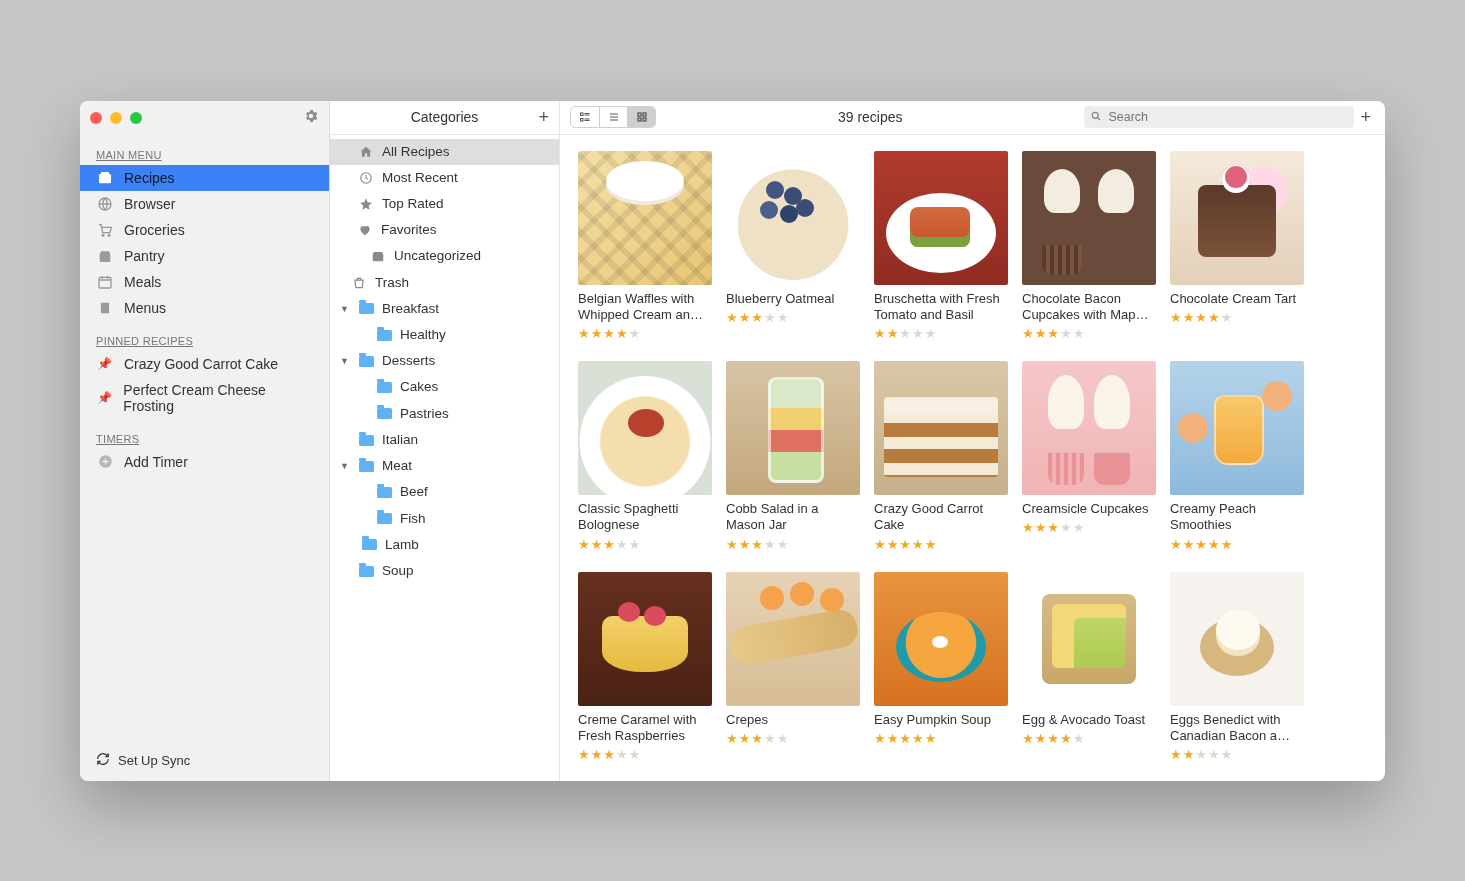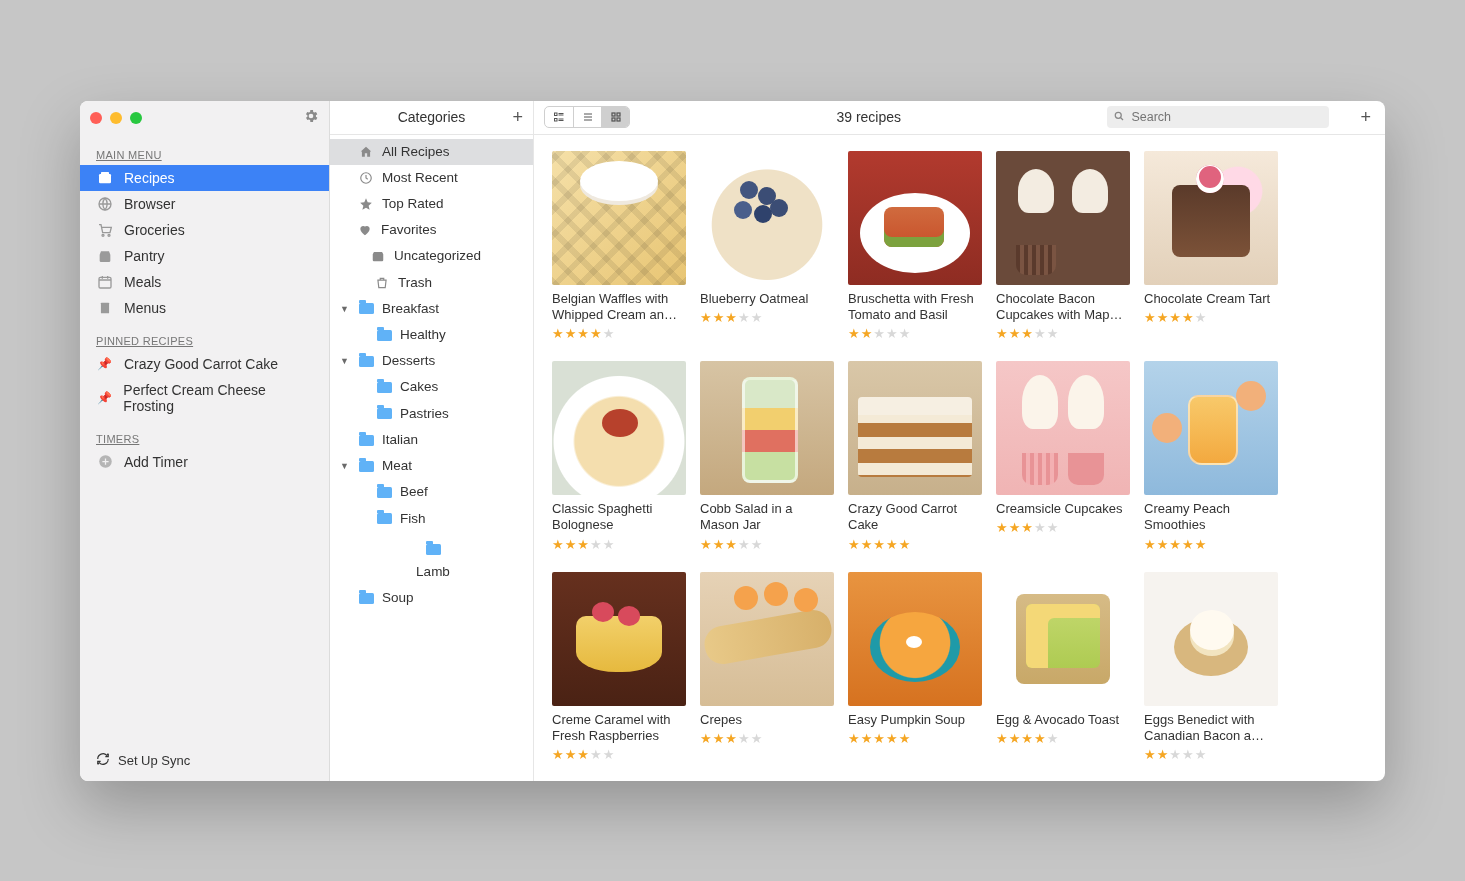--- a/index.html
+++ b/index.html
@@ -59,21 +59,21 @@
     display: flex;
     align-items: center;
     gap: 10px;
     padding: 5px 16px;
     font-size: 14px;
     color: #333;
     cursor: pointer;
   }
   .menu-item.selected {
     background: #3c82f6;
-    color: #ffffff;
+    color: #0f172a;
   }
   .menu-item .mi-icon {
     width: 18px;
     color: #9a9a9a;
     display: flex;
     justify-content: center;
     font-size: 14px;
   }
   .menu-item.selected .mi-icon { color: #fff; }
   .pin-icon { font-size: 12px; color: #9a9a9a; width:18px; display:flex; justify-content:center;}
@@ -83,21 +83,21 @@
     padding: 12px 16px;
     font-size: 13px;
     color: #333;
     display: flex;
     align-items: center;
     gap: 8px;
     cursor: pointer;
   }
   
   .categories {
-    width: 204px;
+    width: 230px;
     border-right: 1px solid #e6e6e6;
     display: flex;
     flex-direction: column;
   }
   .cat-header {
     height: 34px;
     display: flex;
     align-items: center;
     justify-content: center;
     border-bottom: 1px solid #e6e6e6;
@@ -135,21 +135,21 @@
     flex: 1;
     display: flex;
     flex-direction: column;
   }
   .main-header {
     height: 34px;
     border-bottom: 1px solid #e6e6e6;
     display: flex;
     align-items: center;
     padding: 0 10px;
-    gap: 27px;
+    gap: 2px;
   }
   .view-toggle {
     display: flex;
     border: 1px solid #cfcfcf;
     border-radius: 5px;
     overflow: hidden;
   }
   .vt-btn {
     width: 28px;
     height: 20px;
@@ -163,21 +163,21 @@
   .vt-btn + .vt-btn { border-left: 1px solid #cfcfcf; }
   .vt-btn.active { background: #cfcfcf; }
   .recipe-count {
     margin-left: auto;
     margin-right: auto;
     font-size: 14px;
     color: #333;
   }
   .search-box {
     position: relative;
-    width: 222px;
+    width: 270px;
   }
   .search-box input {
     width: 100%;
     height: 22px;
     border: none;
     background: #ededed;
     border-radius: 4px;
     padding: 0 8px 0 24px;
     font-size: 12.5px;
     color: #555;
@@ -426,21 +426,21 @@
         </div>
         <div class="cat-item" style="padding-left: 22px;">
           <span class="ci-arrow"></span>
           <span class="ci-icon">
             <svg width="14" height="14" viewBox="0 0 24 24" fill="currentColor">
               <path d="M3 9h18v10a2 2 0 0 1-2 2H5a2 2 0 0 1-2-2zM3 9l2-4h14l2 4z"></path>
             </svg>
           </span>
           <span>Uncategorized</span>
         </div>
-        <div class="cat-item" style="padding-left: 26px;">
+        <div class="cat-item" style="padding-left: 3px;">
           <span class="ci-arrow"></span>
           <span class="ci-icon">
             <svg width="14" height="14" viewBox="0 0 24 24" fill="none" stroke="currentColor" stroke-width="2">
               <path d="M5 7h14l-1.5 13h-11zM9 7V4h6v3M4 7h16"></path>
             </svg>
           </span>
           <span>Trash</span>
         </div>
         <div class="cat-item" style="padding-left: 10px;">
           <span class="ci-arrow">▼</span>
@@ -498,21 +498,21 @@
           </span>
           <span>Beef</span>
         </div>
         <div class="cat-item" style="padding-left: 28px;">
           <span class="ci-arrow"></span>
           <span class="ci-icon">
             <span class="folder-ic"></span>
           </span>
           <span>Fish</span>
         </div>
-        <div class="cat-item" style="padding-left: 13px; flex-direction: column;">
+        <div class="cat-item" style="padding-left: 13px;">
           <span class="ci-arrow"></span>
           <span class="ci-icon">
             <span class="folder-ic"></span>
           </span>
           <span>Lamb</span>
         </div>
         <div class="cat-item" style="padding-left: 10px;">
           <span class="ci-arrow"></span>
           <span class="ci-icon">
             <span class="folder-ic"></span>

